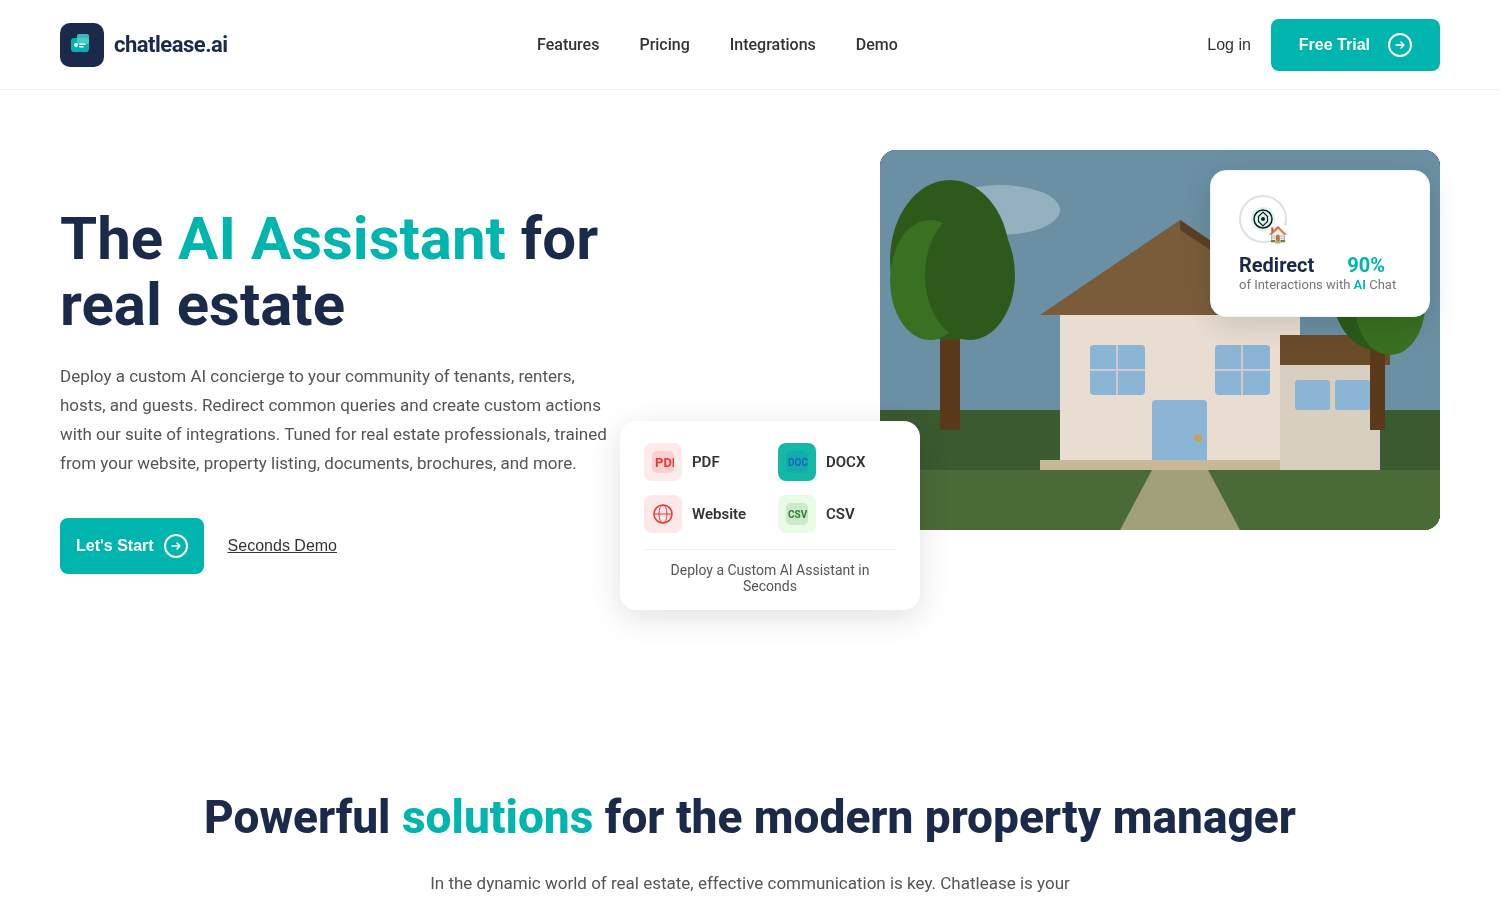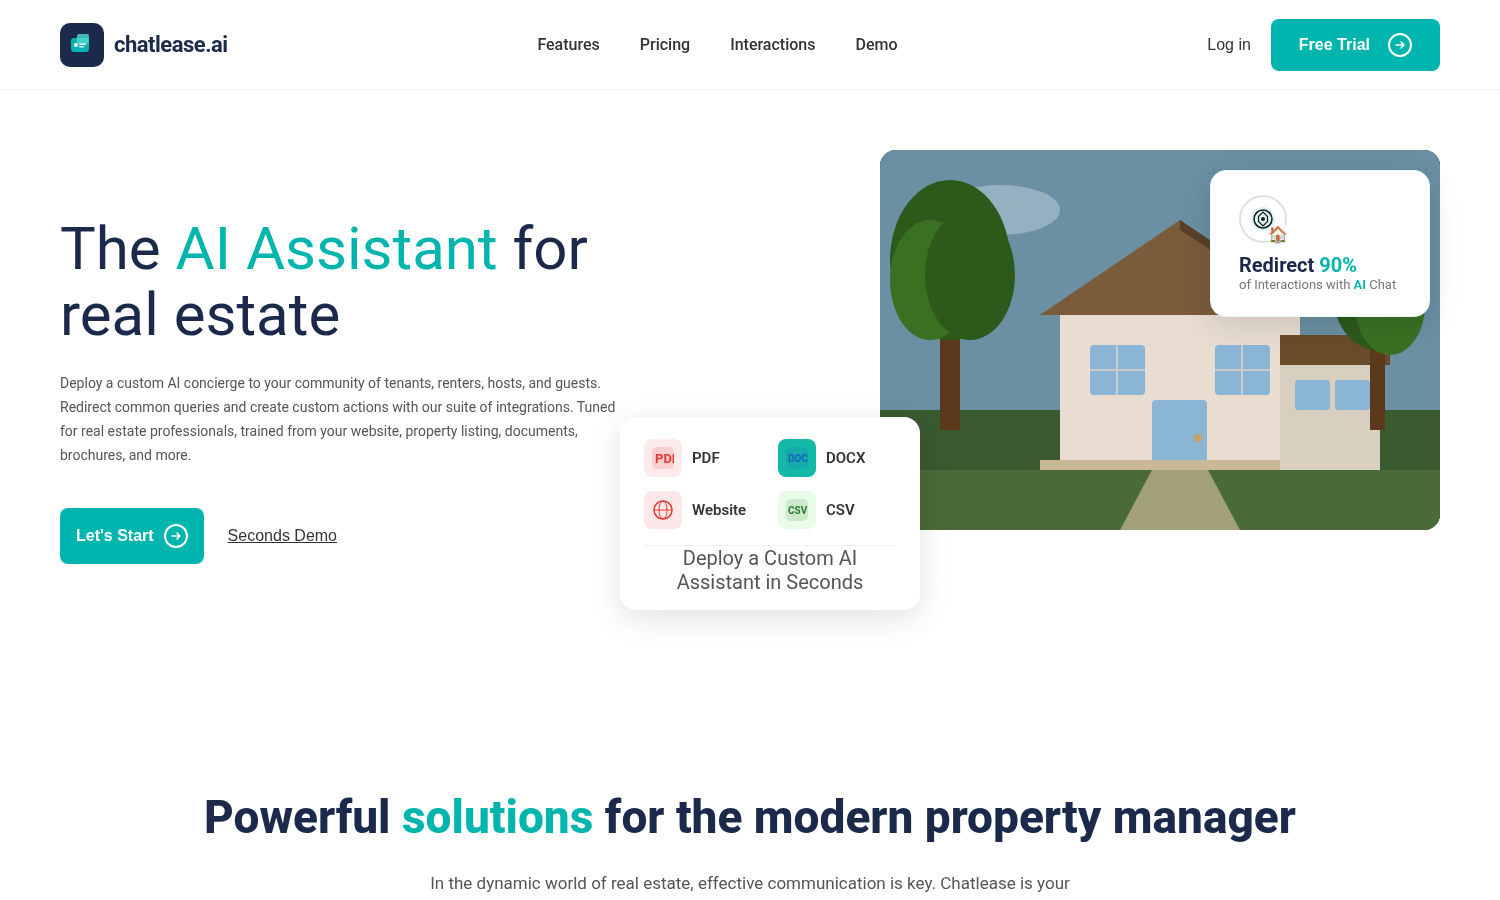--- a/index.html
+++ b/index.html
@@ -26,23 +26,23 @@
       padding: 14px 28px; font-size: 16px; font-weight: 600; cursor: pointer;
       display: flex; align-items: center; gap: 18px;
     }
 
     
     .hero {
       display: flex; align-items: center; justify-content: space-between;
       padding: 60px 60px 80px 60px; max-width: 1500px; margin: 0 auto; position: relative;
     }
     .hero-left { max-width: 560px; flex-shrink: 0; }
-    .hero-title { font-size: 60px; font-weight: 400; line-height: 1.1; margin-bottom: 24px; color: #1b2a4a; }
+    .hero-title { font-size: 60px; font-weight: 700; line-height: 1.1; margin-bottom: 24px; color: #1b2a4a; }
     .hero-title .accent { color: #00b5ad; }
-    .hero-desc { font-size: 14px; line-height: 1.7; color: #555; margin-bottom: 40px; }
+    .hero-desc { font-size: 17px; line-height: 1.7; color: #555; margin-bottom: 40px; }
     .hero-cta { display: flex; align-items: center; gap: 24px; }
     .btn-start {
       background: #00b5ad; color: #fff; border: none; border-radius: 8px;
       padding: 16px 16px; font-size: 16px; font-weight: 600; cursor: pointer;
       display: flex; align-items: center; gap: 10px;
     }
     .btn-request { background: none; border: none; font-size: 16px; font-weight: 500; color: #333; cursor: pointer; text-decoration: underline; }
 
     
     .hero-right { position: relative; flex: 1; display: flex; justify-content: flex-end; height: 480px; }
@@ -78,40 +78,40 @@
       display: flex; align-items: center; justify-content: center;
       border: 2px solid #e0e0e0; position: relative;
     }
     .openai-icon svg { width: 30px; height: 30px; }
     .house-badge {
       position: absolute; bottom: -4px; right: -4px;
       font-size: 16px; background: #fff; border-radius: 50%; width: 22px; height: 22px;
       display: flex; align-items: center; justify-content: center;
     }
     .redirect-title { font-size: 20px; font-weight: 700; color: #1b2a4a; }
-    .redirect-title .pct { color: #00b5ad; }
+    .redirect-title .pct { color: #00b5ad; margin-left: 28px; }
     .redirect-sub { font-size: 13px; color: #777; }
     .redirect-sub .ai-word { color: #00b5ad; font-weight: 600; }
 
     
     .file-card {
       position: absolute; left: 0; bottom: 20px;
       background: #fff; border-radius: 16px; padding: 22px 24px 16px 24px;
       width: 300px;
       box-shadow: 0 8px 32px rgba(0,0,0,0.12);
       z-index: 10;
     }
     .file-grid { display: grid; grid-template-columns: 1fr 1fr; gap: 14px 16px; margin-bottom: 16px; }
     .file-item { display: flex; align-items: center; gap: 10px; font-size: 15px; font-weight: 600; color: #333; }
     .file-icon { width: 38px; height: 38px; border-radius: 8px; display: flex; align-items: center; justify-content: center; font-size: 18px; }
     .file-icon.pdf { background: #fdeaea; }
     .file-icon.docx { background: #14b8a6; }
     .file-icon.website { background: #fce8e8; }
     .file-icon.csv { background: #e8fce8; }
-    .file-caption { font-size: 20px; color: #555; text-align: center; border-top: 1px solid #f0f0f0; }
+    .file-caption { font-size: 14px; color: #555; text-align: center; border-top: 1px solid #f0f0f0; padding-top: 12px; }
 
     
     .bottom-section {
       padding: 80px 60px 60px; text-align: center; background: #fff;
     }
     .bottom-title { font-size: 46px; font-weight: 800; color: #1b2a4a; line-height: 1.2; margin-bottom: 24px; }
     .bottom-title .accent { color: #00b5ad; }
     .bottom-desc { font-size: 17px; color: #555; line-height: 1.7; max-width: 700px; margin: 0 auto; }
 
     
@@ -133,21 +133,21 @@
         <rect x="10" y="11.5" width="7" height="1.5" rx="1" fill="#fff"></rect>
         <rect x="10" y="14" width="5" height="1.5" rx="1" fill="#fff"></rect>
       </svg>
     </div>
     <span class="nav-logo-text">chatlease.ai</span>
   </a>
 
   <div class="nav-links">
     <a href="#">Features</a>
     <a href="#">Pricing</a>
-    <a href="#">Interactions</a>
+    <a href="#">Integrations</a>
     <a href="#">Demo</a>
   </div>
 
   <div class="nav-actions">
     <button class="btn-login">Log in</button>
     <button class="btn-free-trial">
       <span>Free Trial</span>
       <div class="arrow-circle">
         <svg width="12" height="12" viewBox="0 0 12 12" fill="none">
           <path d="M2 6h8M7 3l3 3-3 3" stroke="#fff" stroke-width="1.5" stroke-linecap="round" stroke-linejoin="round"></path>

